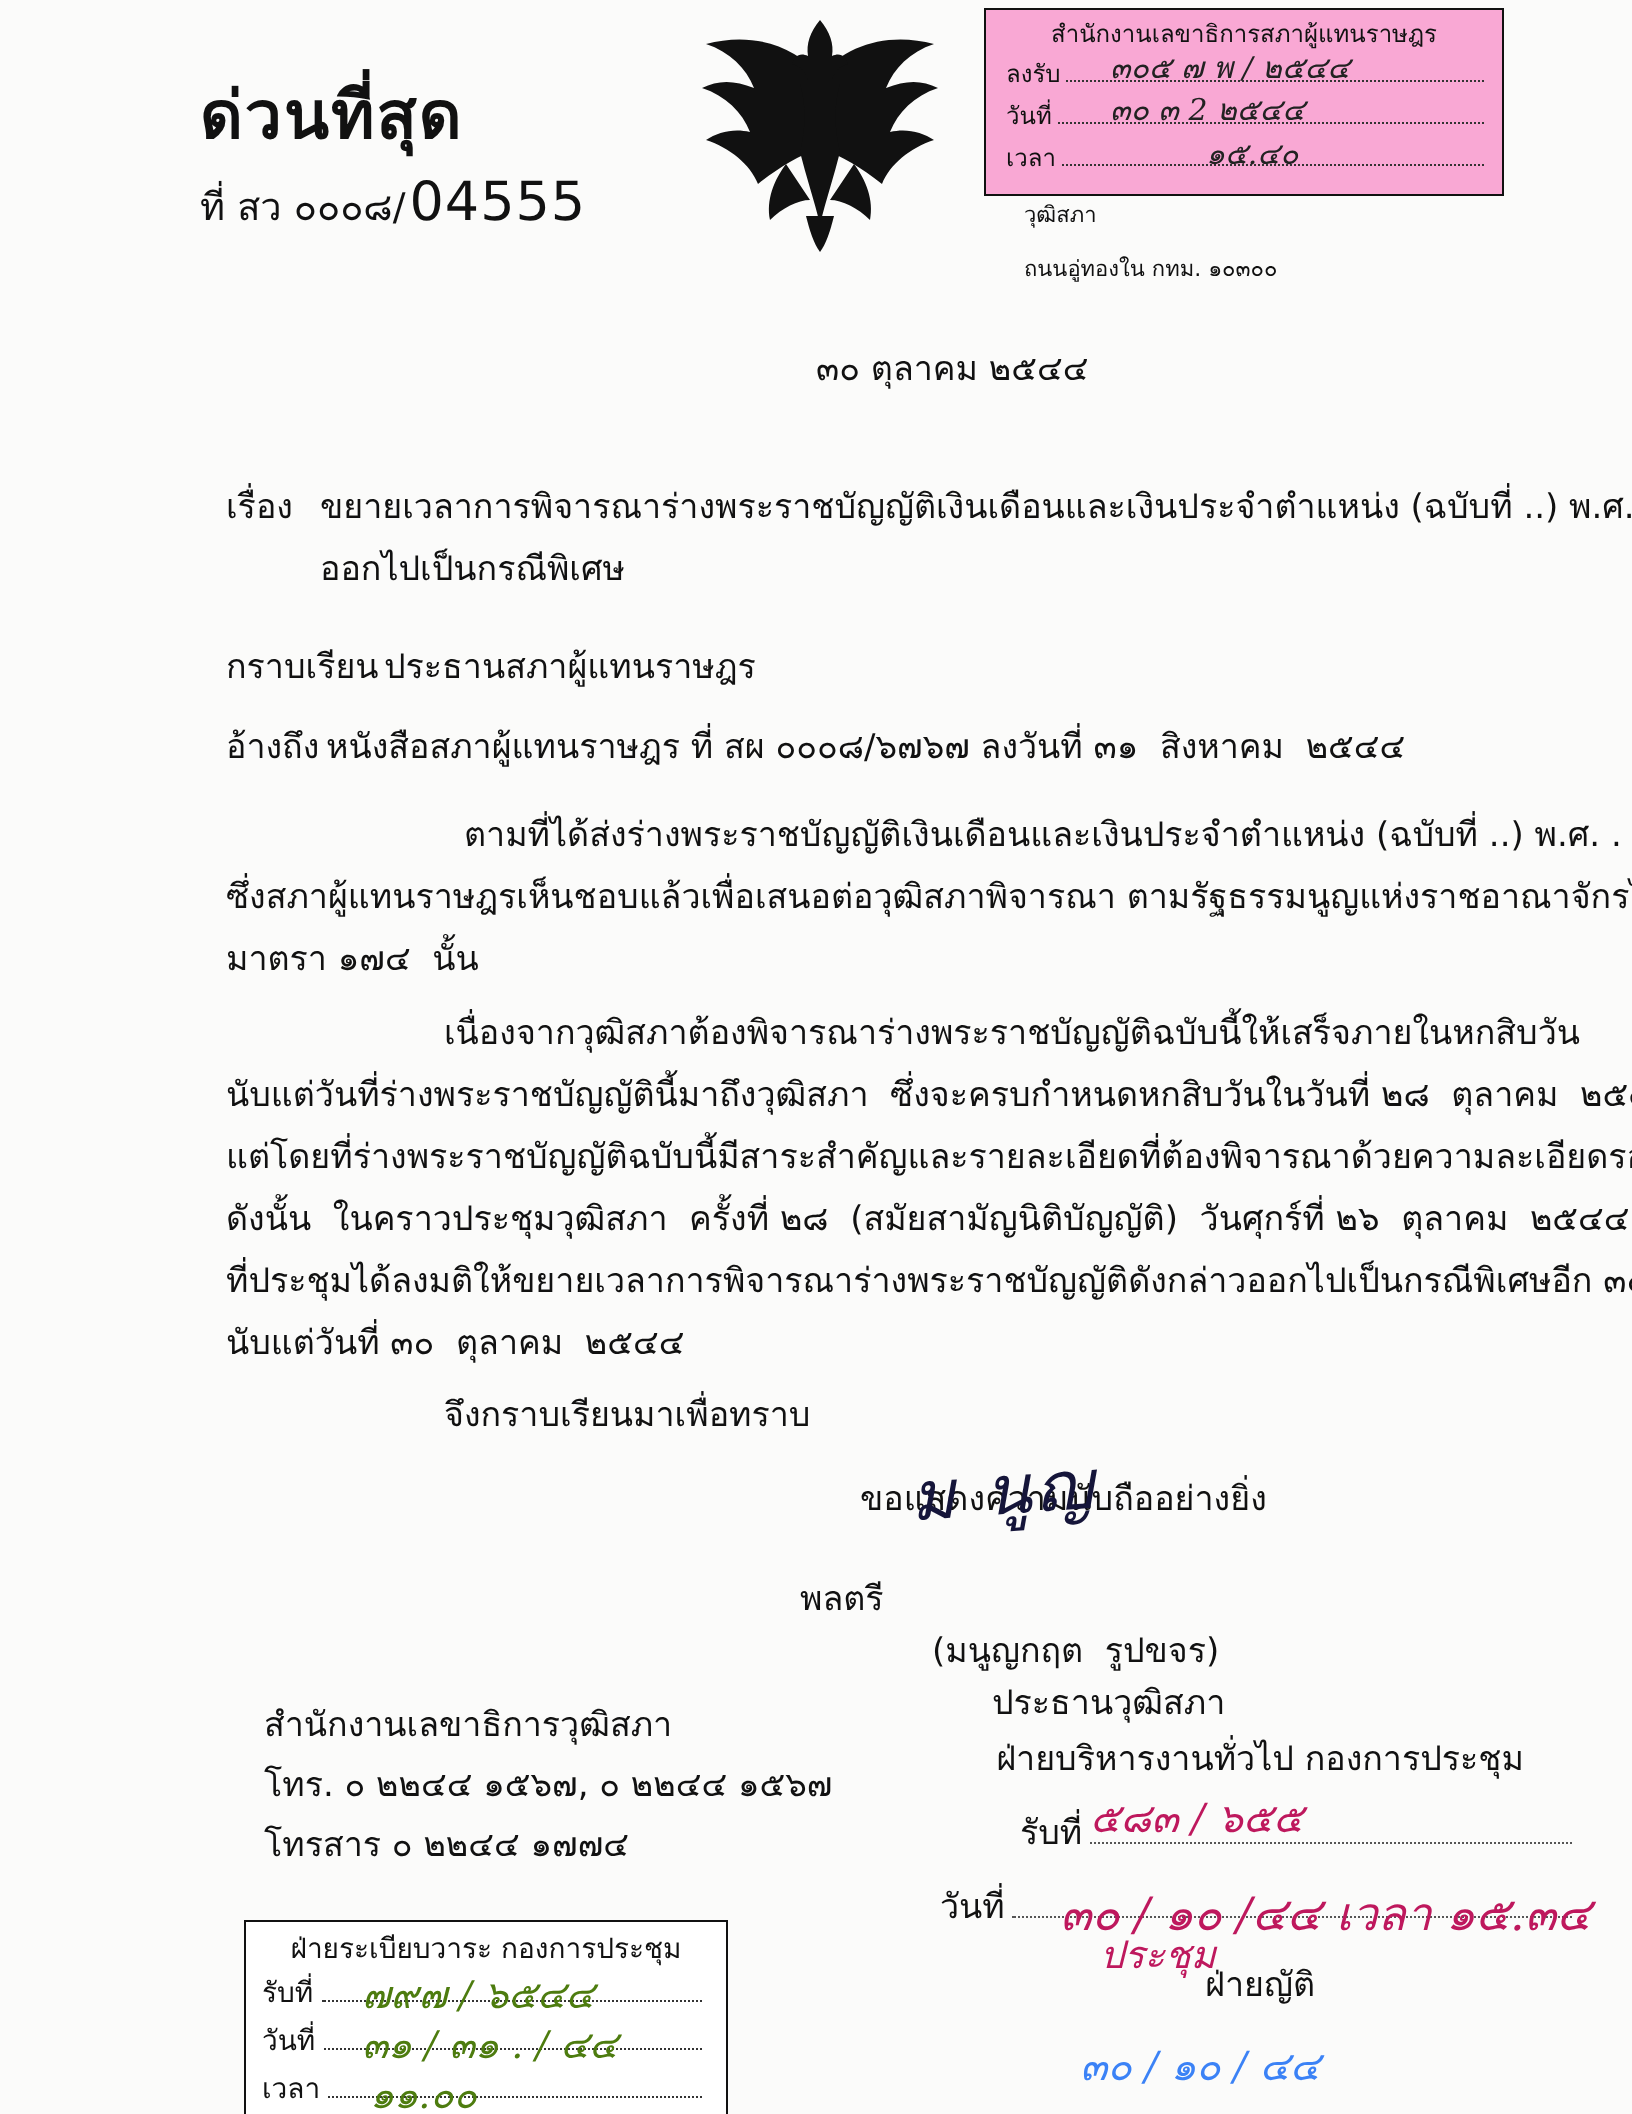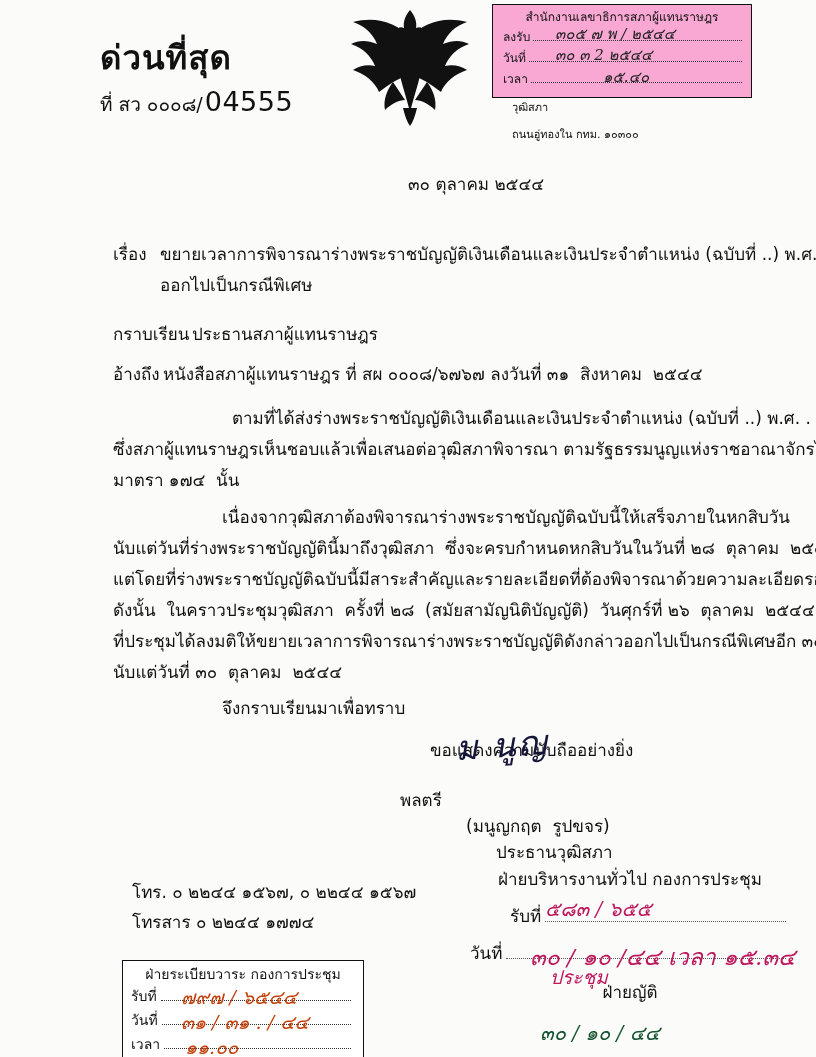--- a/index.html
+++ b/index.html
@@ -158,21 +158,21 @@
   .stamp-bottom .sb-dots {
     flex: 1;
     border-bottom: 1px dotted #333;
     margin: 0 4px 4px 4px;
   }
   .sb-hw {
     position: absolute;
     font-family: "DejaVu Serif", serif;
     font-style: italic;
     font-size: 19px;
-    color: #c2410c;
+    color: #4d7c0f;
     white-space: nowrap;
   }
   
   .routing {
     position: absolute;
     left: 470px;
     top: 865px;
     width: 320px;
     font-size: 17px;
   }
@@ -280,20 +280,21 @@
 
     <div class="ln" style="left:222px; top:668px;">จึงกราบเรียนมาเพื่อทราบ</div>
 
     <div class="ln" style="left:430px; top:710px;">ขอแสดงความนับถืออย่างยิ่ง</div>
     <div class="ln" style="left:400px; top:760px;">พลตรี</div>
     <div class="sig-hand">ม นูญ</div>
     <div class="ln" style="left:466px; top:786px;">(มนูญกฤต  รูปขจร)</div>
     <div class="ln" style="left:496px; top:812px;">ประธานวุฒิสภา</div>
   </div>
 
+  <div class="contact" style="top:848px;">สำนักงานเลขาธิการวุฒิสภา</div>
   <div class="contact" style="top:878px;">โทร. ๐ ๒๒๔๔ ๑๕๖๗, ๐ ๒๒๔๔ ๑๕๖๗</div>
   <div class="contact" style="top:908px;">โทรสาร ๐ ๒๒๔๔ ๑๗๗๔</div>
 
   <div class="stamp-bottom">
     <div class="sb-title">ฝ่ายระเบียบวาระ  กองการประชุม</div>
     <div class="sb-row">
       <span class="sb-label">รับที่</span>
       <span class="sb-dots"></span>
     </div>
     <div class="sb-row">
@@ -317,16 +318,16 @@
     </div>
     <div class="r-line">
       <span class="r-label">วันที่</span>
       <span class="r-dots"></span>
     </div>
     <div class="r-title" style="margin-top:12px;">ฝ่ายญัติ</div>
 
     <div class="r-hw" style="left:75px; top:28px; font-size:20px;">๕๘๓ / ๖๕๕</div>
     <div class="r-hw" style="left:60px; top:74px; font-size:23px;">๓๐ / ๑๐ /๔๔  เวลา ๑๕.๓๔</div>
     <div class="r-hw" style="left:80px; top:97px; font-size:19px;">ประชุม</div>
-    <div class="r-hw" style="left:70px; top:152px; font-size:20px; color:#14532d;">๓๐ /  ๑๐ / ๔๔</div>
+    <div class="r-hw" style="left:70px; top:152px; font-size:20px; color:#3b82f6;">๓๐ /  ๑๐ / ๔๔</div>
   </div>
 
 </div>
 
 </body></html>

